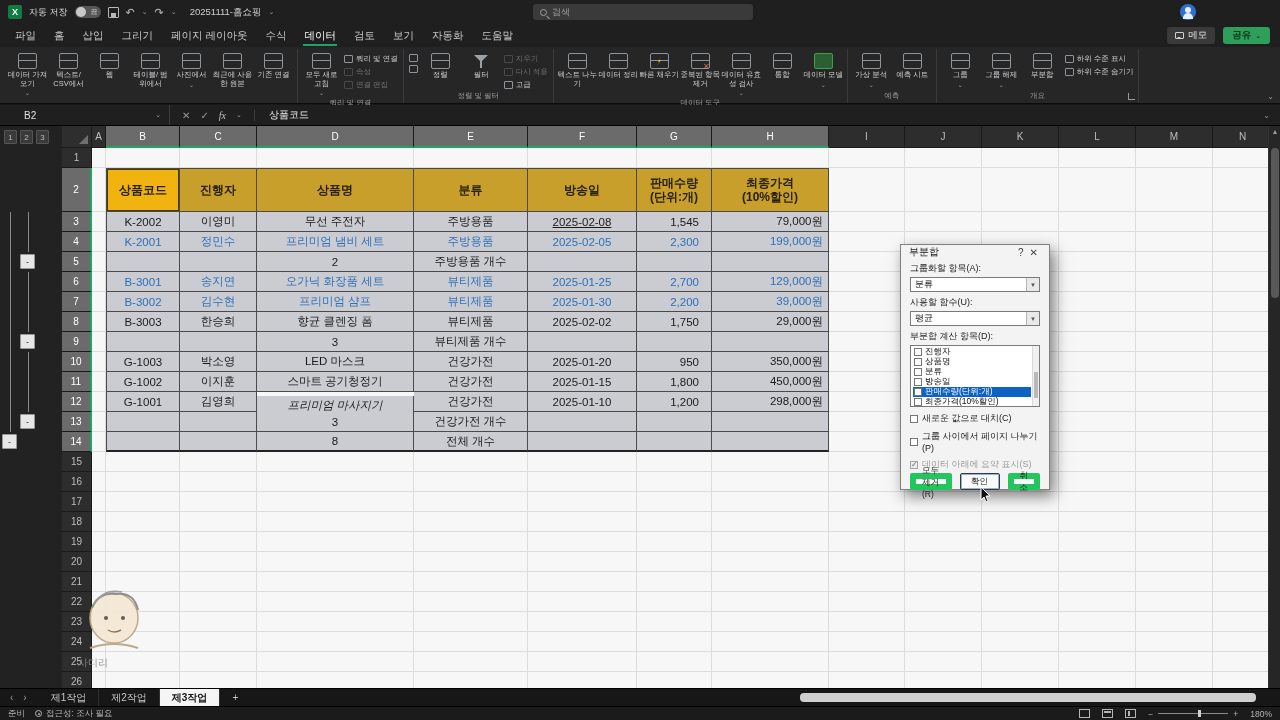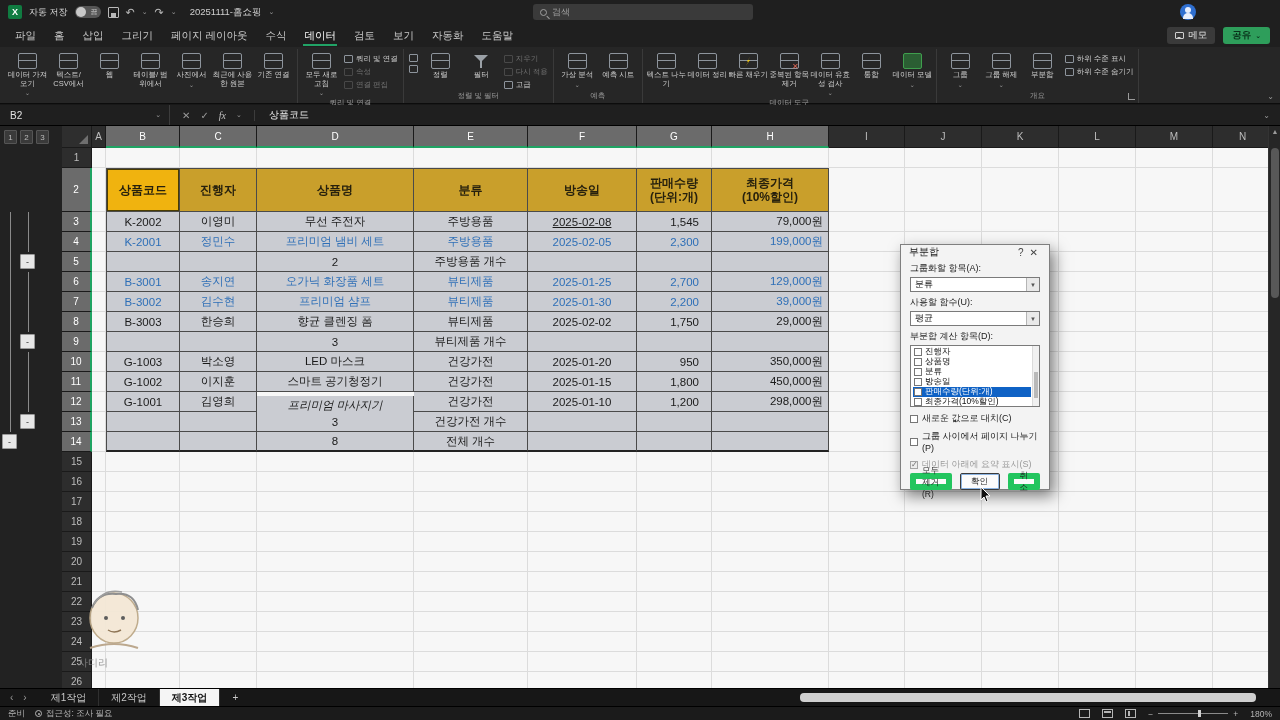--- a/index.html
+++ b/index.html
@@ -67,21 +67,21 @@
   .icS{width:9px;height:8px;border:1px solid #8d949c;border-radius:1px;flex:0 0 auto;}
   .dim .icS{border-color:#777;}
   .rcaret{font-size:6.5px;color:#9a9a9a;line-height:1;}
   .launcher{position:absolute;right:3px;bottom:3px;width:7px;height:7px;border-left:1px solid #9a9a9a;
             border-bottom:1px solid #9a9a9a;}
   .ribcollapse{position:absolute;right:6px;bottom:2px;color:#9a9a9a;font-size:8px;}
 
   
   .fbar{position:absolute;left:0;top:105px;right:0;height:21px;background:#1f1f1f;border-bottom:1px solid #000;
         display:flex;align-items:center;font-size:10px;}
-  .namebox{width:170px;height:100%;display:flex;align-items:center;padding-left:10px;color:#e2e2e2;
+  .namebox{width:170px;height:100%;display:flex;align-items:center;padding-left:24px;color:#e2e2e2;
            border-right:1px solid #3c3c3c;position:relative;}
   .namebox .caret{position:absolute;right:8px;}
   .fxicons{display:flex;align-items:center;gap:10px;padding:0 12px;border-right:1px solid #3c3c3c;color:#9a9a9a;}
   .fx{font-family:"Liberation Serif",serif;font-style:italic;color:#c0c0c0;}
   .fval{padding-left:14px;color:#e8e8e8;}
   .fbar-exp{margin-left:auto;padding-right:10px;color:#9a9a9a;font-size:8px;}
 
   
   .sheet{position:absolute;left:0;top:126px;width:1280px;height:562px;background:#1f1f1f;overflow:hidden;}
   .outline{position:absolute;left:0;top:0;width:62px;height:100%;background:#222;}
@@ -317,34 +317,20 @@
               <div>고급</div>
             </div>
           </div>
         </div>
         <div class="rglabel">정렬 및 필터</div>
       </div>
       <div class="rgroup">
         <div class="rgrow">
           <div class="rbtn">
             <div class="ic"></div>
-            <div class="lbl">가상 분석</div>
-            <div class="rcaret">⌄</div>
-          </div>
-          <div class="rbtn">
-            <div class="ic"></div>
-            <div class="lbl">예측 시트</div>
-          </div>
-        </div>
-        <div class="rglabel">예측</div>
-      </div>
-      <div class="rgroup">
-        <div class="rgrow">
-          <div class="rbtn">
-            <div class="ic"></div>
             <div class="lbl">텍스트 나누기</div>
           </div>
           <div class="rbtn">
             <div class="ic"></div>
             <div class="lbl">데이터 정리</div>
           </div>
           <div class="rbtn">
             <div class="ic yellow"></div>
             <div class="lbl">빠른 채우기</div>
           </div>
@@ -361,20 +347,34 @@
             <div class="ic"></div>
             <div class="lbl">통합</div>
           </div>
           <div class="rbtn">
             <div class="ic green"></div>
             <div class="lbl">데이터 모델</div>
             <div class="rcaret">⌄</div>
           </div>
         </div>
         <div class="rglabel">데이터 도구</div>
+      </div>
+      <div class="rgroup">
+        <div class="rgrow">
+          <div class="rbtn">
+            <div class="ic"></div>
+            <div class="lbl">가상 분석</div>
+            <div class="rcaret">⌄</div>
+          </div>
+          <div class="rbtn">
+            <div class="ic"></div>
+            <div class="lbl">예측 시트</div>
+          </div>
+        </div>
+        <div class="rglabel">예측</div>
       </div>
       <div class="rgroup">
         <div class="rgrow">
           <div class="rbtn">
             <div class="ic"></div>
             <div class="lbl">그룹</div>
             <div class="rcaret">⌄</div>
           </div>
           <div class="rbtn">
             <div class="ic"></div>

